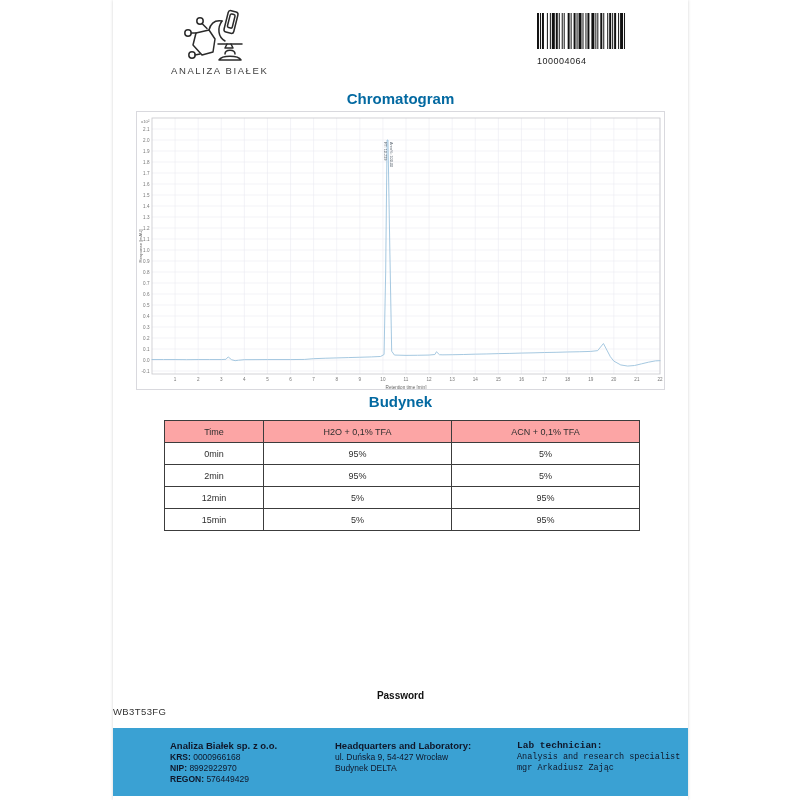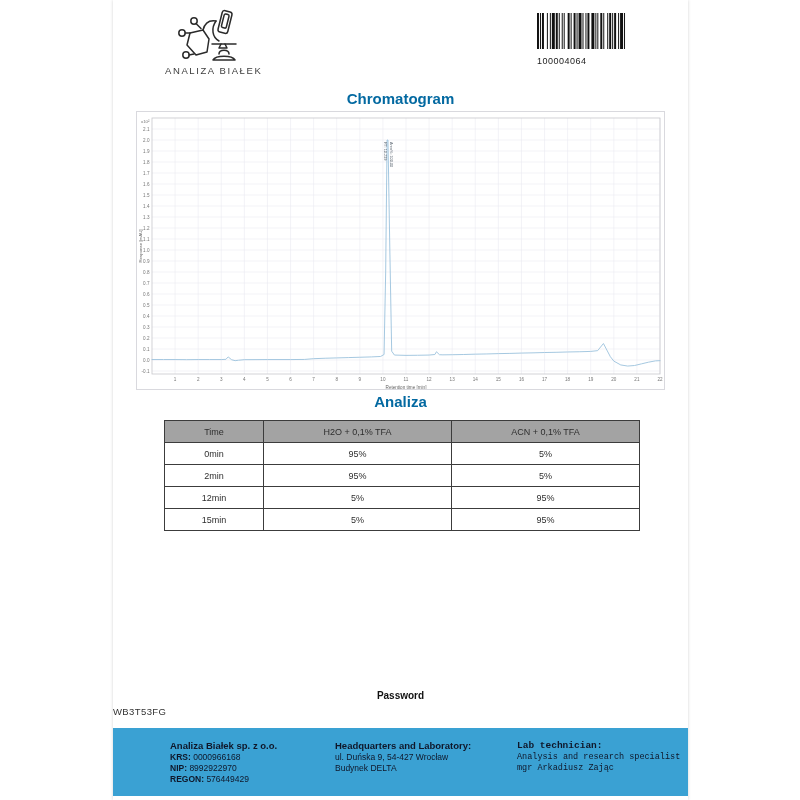--- a/index.html
+++ b/index.html
@@ -1,34 +1,34 @@
 <!DOCTYPE html>
 <html><head>
 <meta charset="utf-8">
 <style>
   html,body{margin:0;padding:0;background:#ffffff;}
   body{width:800px;height:800px;position:relative;font-family:"Liberation Sans",sans-serif;color:#1b1b1b;}
   .page{position:absolute;left:113px;top:0;width:575px;height:800px;background:#fff;box-shadow:0 0 3px rgba(0,0,0,0.18);}
   
-  .logo{position:absolute;left:52px;top:8px;width:88px;text-align:right;}
+  .logo{position:absolute;left:58px;top:8px;width:88px;text-align:right;}
   .logo svg{display:block;margin:0 auto;}
   .logo-text{margin-top:3px;font-size:9.5px;letter-spacing:1.6px;color:#3d3d3d;white-space:nowrap;}
   
   .barcode-block{position:absolute;left:424px;top:13px;width:92px;text-align:left;}
   .barcode-num{font-size:9px;color:#222;margin-top:2px;letter-spacing:0.5px;}
   
   .title{position:absolute;left:0;width:100%;text-align:center;font-weight:bold;font-size:15px;color:#0369a1;}
   .chrom-title{top:90px;}
   .method-title{top:393px;}
   
   .chart{position:absolute;left:23px;top:111px;width:529px;height:279px;border:1px solid #d9d9de;background:#fff;box-sizing:border-box;}
   
   table.method-table{position:absolute;left:51px;top:420px;width:472px;border-collapse:collapse;table-layout:fixed;}
   table.method-table th,table.method-table td{border:1px solid #3c3c3c;height:21px;font-size:9px;text-align:center;color:#2e2e2e;padding:0;font-weight:normal;}
-  table.method-table th{background:#a3a3a3;margin-left:26px;}
+  table.method-table th{background:#fca5a5;margin-left:26px;}
   
   .password-label{position:absolute;top:690px;left:0;width:100%;text-align:center;font-weight:bold;font-size:10px;color:#111;}
   .password-value{position:absolute;top:706px;left:0;width:100%;text-align:left;font-size:9.5px;color:#333;letter-spacing:0.4px;}
   
   .footer{position:absolute;left:0;top:728px;width:575px;height:68px;color:#0f172a;}
   .fcol{position:absolute;top:12px;}
   .fcol-1{left:57px;}
   .fcol-2{left:222px;}
   .fcol-3{left:404px;font-family:Liberation Mono, monospace;}
   .ft{font-weight:bold;font-size:9.5px;line-height:12px;white-space:nowrap;}
@@ -202,21 +202,21 @@
         <text x="499.9090909090909" y="269" text-anchor="middle" font-size="4.6" fill="#777" font-family="Liberation Sans, sans-serif">21</text>
         <text x="523" y="269" text-anchor="middle" font-size="4.6" fill="#777" font-family="Liberation Sans, sans-serif">22</text>
         <text x="269" y="276.5" text-anchor="middle" font-size="4.6" fill="#666" font-family="Liberation Sans, sans-serif">Retention time [min]</text>
         <text x="4.5" y="134" text-anchor="middle" font-size="4.4" fill="#666" font-family="Liberation Sans, sans-serif" transform="rotate(-90 4.5 134)">Response [mAU]</text>
         <polyline points="15.00,247.56 26.55,247.56 38.09,247.56 49.64,247.67 61.18,247.56 72.73,247.56 84.27,247.56 88.89,247.34 91.20,244.92 94.66,247.78 98.13,248.66 101.59,248.22 107.36,247.67 130.45,247.56 153.55,247.56 167.40,247.45 176.64,246.68 188.18,246.24 199.73,245.91 211.27,245.58 222.82,245.25 234.36,244.92 243.60,244.48 247.06,242.50 248.68,160.00 250.07,28.00 250.99,28.00 252.84,138.00 254.68,239.20 257.45,243.05 269.00,243.38 280.55,243.27 292.09,243.05 297.86,242.50 299.48,239.75 302.48,242.72 305.95,242.83 315.18,242.72 326.73,242.50 338.27,242.17 349.82,241.95 361.36,241.62 372.91,241.40 384.45,241.07 396.00,240.85 407.55,240.52 419.09,240.30 430.64,239.97 442.18,239.75 453.73,239.42 460.65,238.65 466.43,231.50 469.89,238.10 473.35,244.70 476.82,249.10 483.75,252.95 490.67,254.05 497.60,253.50 504.53,251.85 511.45,250.20 518.38,248.88 523.00,248.66" fill="none" stroke="#9BC2DC" stroke-width="0.9" stroke-linejoin="round" stroke-linecap="round"></polyline>
         <text x="247.0272727272727" y="30" font-size="3.8" fill="#5a6570" font-family="Liberation Sans, sans-serif" transform="rotate(90 247.0272727272727 30)">RT: 10.239</text>
         <text x="252.5272727272727" y="30" font-size="3.8" fill="#5a6570" font-family="Liberation Sans, sans-serif" transform="rotate(90 252.5272727272727 30)">Area%: 100.00</text>
       </svg>
   </div>
 
-  <div class="title method-title">Analiza</div>
+  <div class="title method-title">Budynek</div>
   <table class="method-table">
     <thead>
         <tr>
           <th style="width: 98px;">Time</th>
           <th style="width: 187px;">H2O + 0,1% TFA</th>
           <th style="width: 187px;">ACN + 0,1% TFA</th>
         </tr>
       </thead>
     <tbody>
         <tr>

